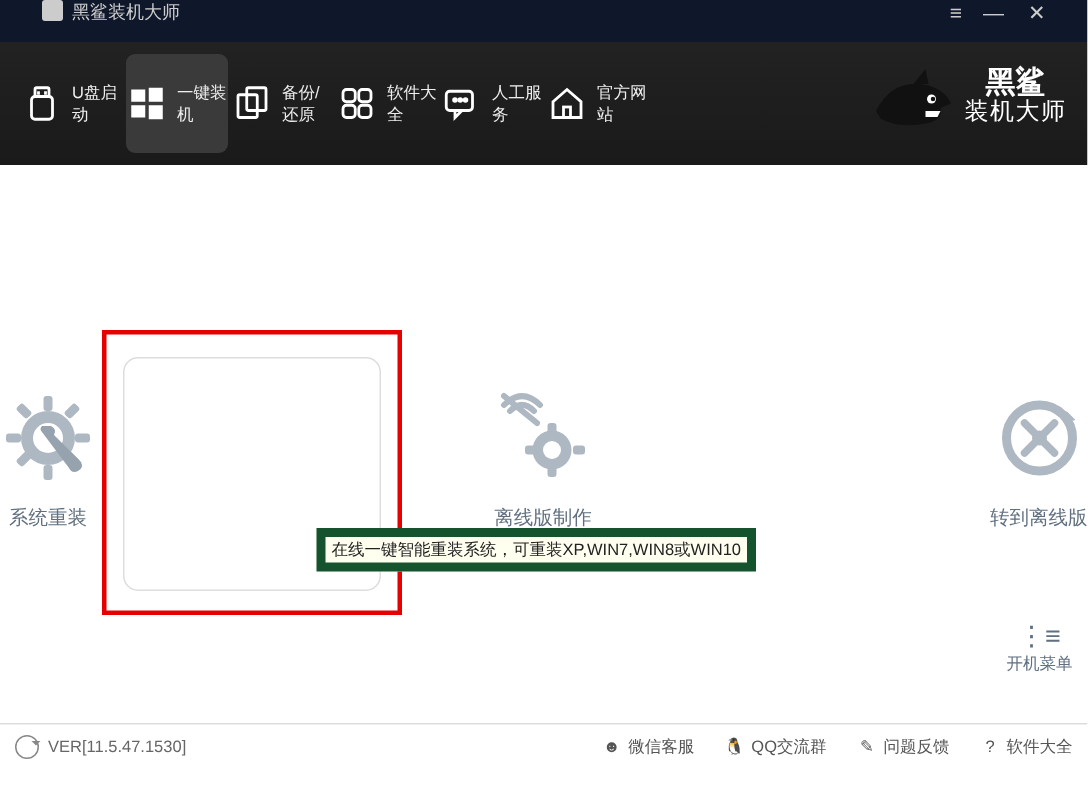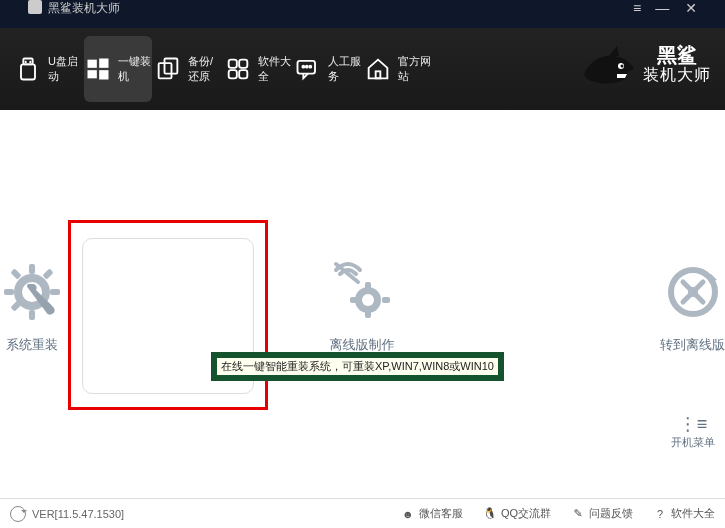--- a/index.html
+++ b/index.html
@@ -31,21 +31,21 @@
 .opt-label { font-size: 13px; color: #607080; }
 
 .card-border { position: absolute; left: 82px; top: 128px; width: 172px; height: 156px; border: 1px solid #ddd; border-radius: 10px; }
 .red-highlight { position: absolute; left: 68px; top: 110px; width: 200px; height: 190px; border: 3px solid #e60000; pointer-events: none; }
 
 .tooltip { position: absolute; left: 183px; top: 242px; background: #fffff0; border: 6px solid #14532d; font-size: 11px; padding: 1px 4px; color: #222; white-space: nowrap; margin-left: 28px; }
 
 .boot-menu { position: absolute; right: 10px; bottom: 40px; display: flex; flex-direction: column; align-items: center; color: #607080; font-size: 11px; cursor: pointer; gap: 2px; }
 .boot-icon { font-size: 18px; line-height: 1; }
 
-.statusbar { position: absolute; bottom: 0; left: 0; right: 0; height: 30px; border-top: 1px solid #ddd; display: flex; align-items: center; padding: 0 10px; font-size: 11px; color: #666; gap: 6px; }
+.statusbar { position: absolute; bottom: 16px; left: 0; right: 0; height: 30px; border-top: 1px solid #ddd; display: flex; align-items: center; padding: 0 10px; font-size: 11px; color: #666; gap: 6px; }
 .refresh-icon { width: 16px; height: 16px; border: 1.5px solid #888; border-radius: 50%; position: relative; display: inline-block; }
 .refresh-icon::after { content: ""; position: absolute; right: -2px; top: 3px; border: 3px solid transparent; border-top-color: #888; }
 .status-spacer { flex: 1; }
 .status-item { display: flex; align-items: center; gap: 4px; cursor: pointer; color: #555; }
 .status-item + .status-item { margin-left: 14px; }
 .si { width: 14px; height: 14px; display: inline-flex; align-items: center; justify-content: center; }
 
 svg { display: block; }
 </style>
 </head>

